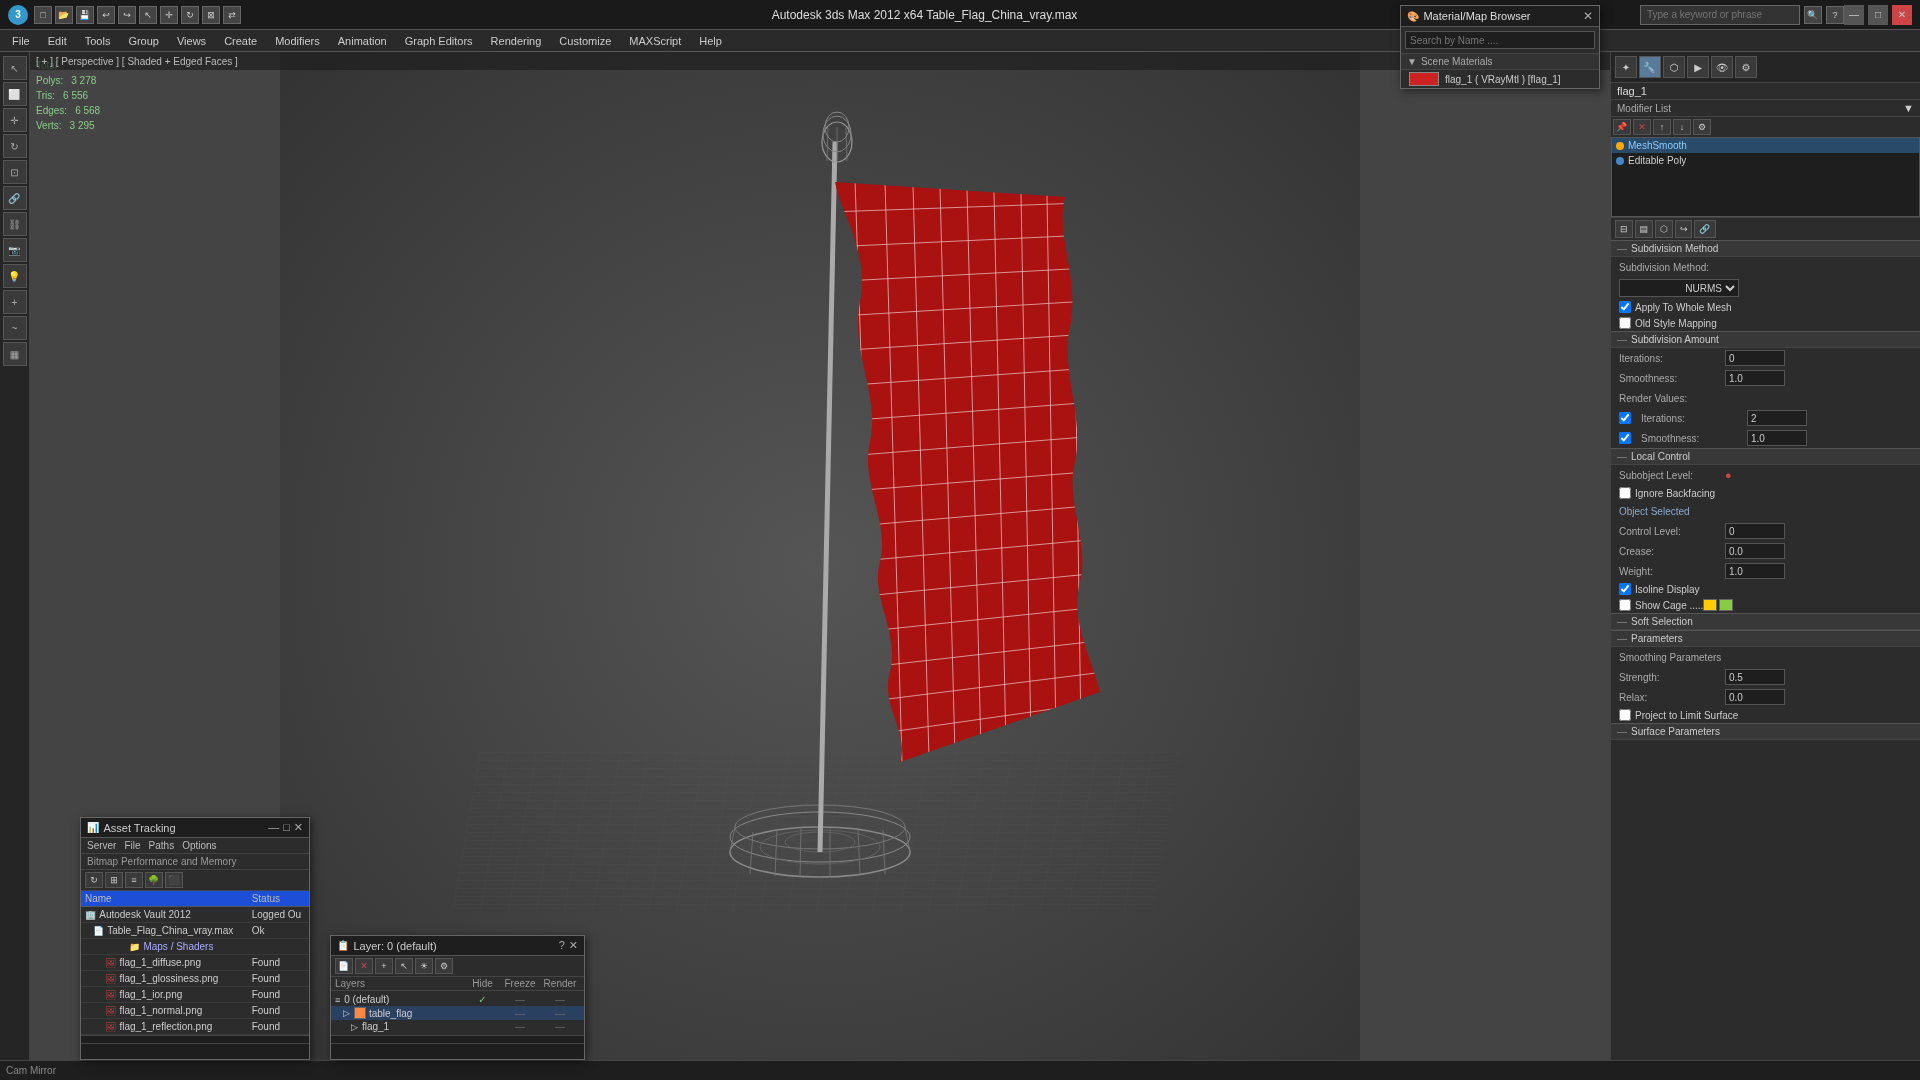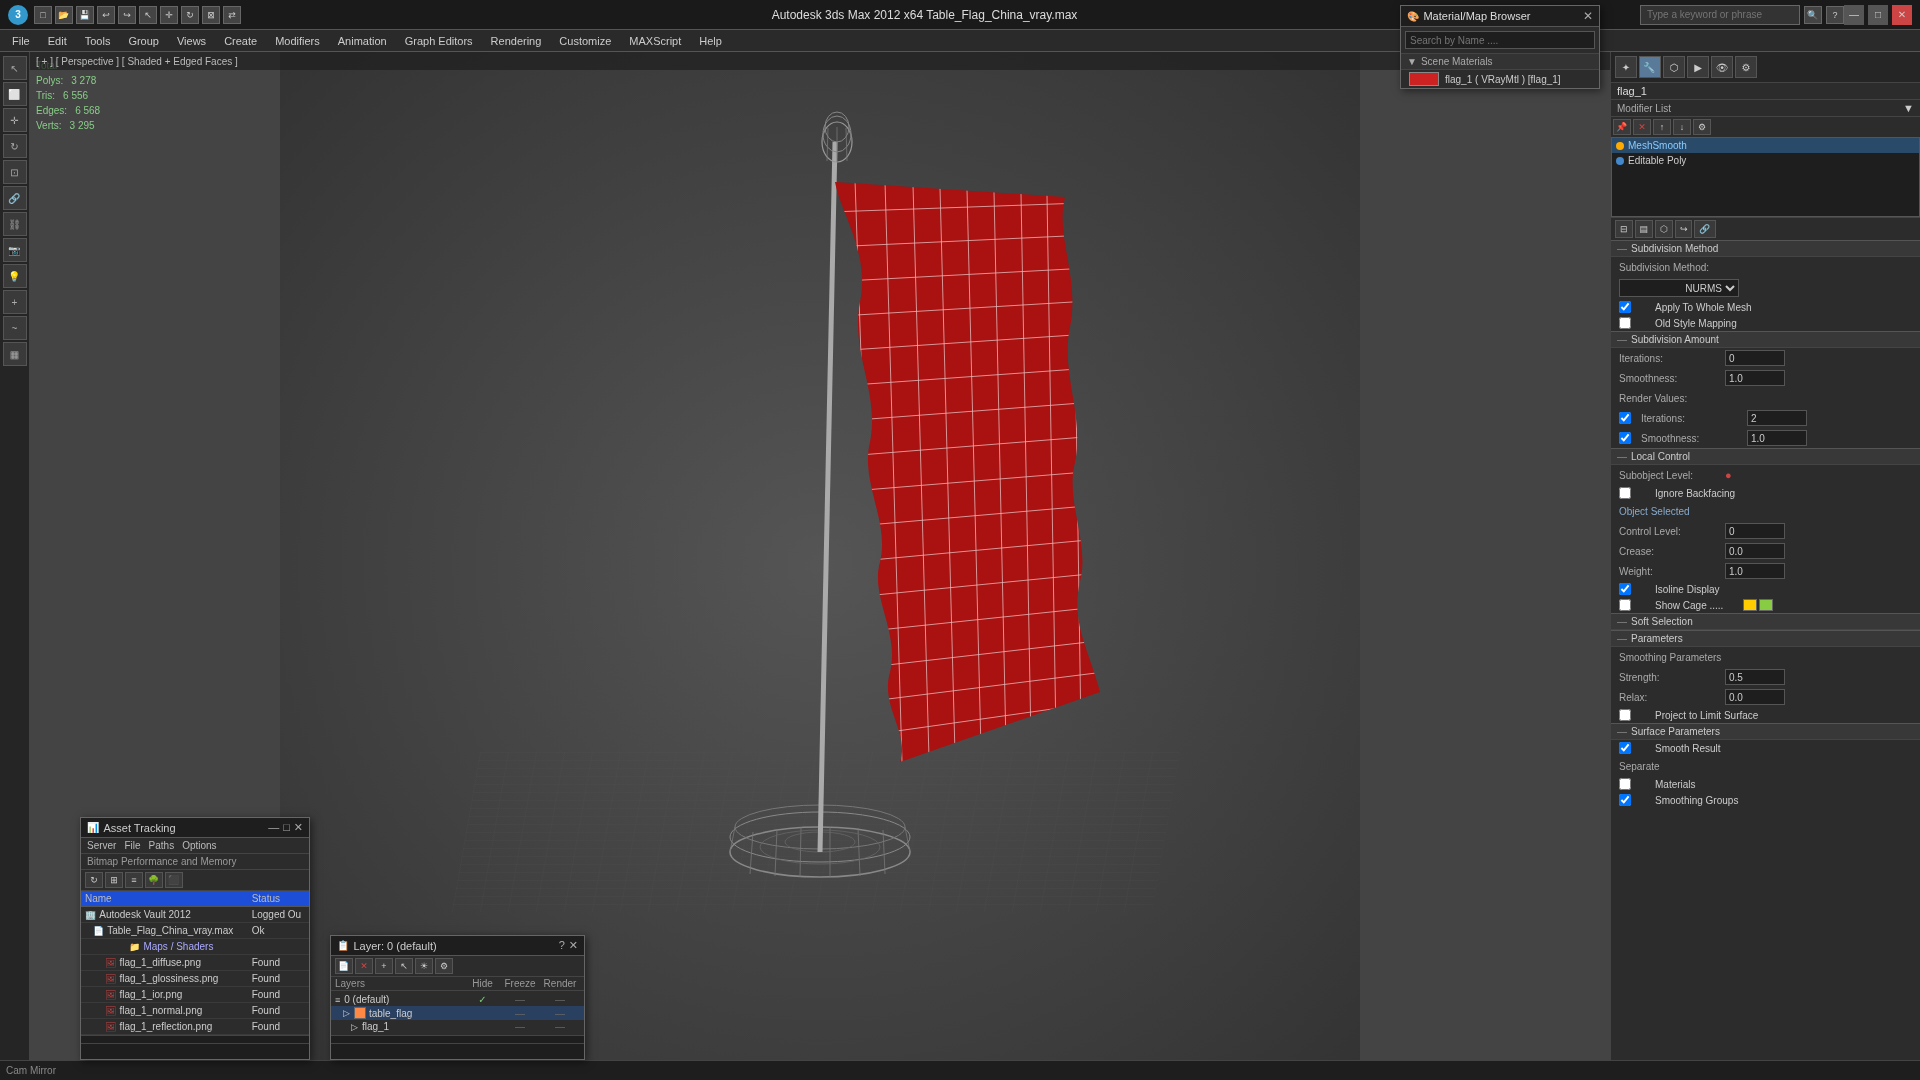--- a/index.html
+++ b/index.html
@@ -538,21 +538,21 @@
       display: flex; align-items: center; justify-content: center;
     }
 
     .indent { padding-left: 16px; }
 
     
     .checkbox-row {
       display: flex;
       align-items: center;
       padding: 2px 8px;
-      gap: 20px;
+      gap: 0;
       font-size: 10px;
       color: #ccc;
     }
 
     
     ::-webkit-scrollbar { width: 8px; height: 8px; }
     ::-webkit-scrollbar-track { background: #1e1e1e; }
     ::-webkit-scrollbar-thumb { background: #555; }
   </style>
 </head>
@@ -1049,37 +1049,20 @@
         <div class="checkbox-row">
           <input type="checkbox" class="prop-checkbox" style="">
           <span>Project to Limit Surface</span>
         </div>
       </div>
 
       <div class="collapse-header">
         <span class="collapse-sign">—</span>
         <span>Surface Parameters</span>
       </div>
-      <div>
-        <div class="checkbox-row">
-          <input type="checkbox" checked="" class="prop-checkbox" style="">
-          <span>Smooth Result</span>
-        </div>
-        <div class="prop-row">
-          <span class="prop-label">Separate</span>
-        </div>
-        <div class="checkbox-row indent">
-          <input type="checkbox" class="prop-checkbox" style="">
-          <span>Materials</span>
-        </div>
-        <div class="checkbox-row indent">
-          <input type="checkbox" checked="" class="prop-checkbox" style="">
-          <span>Smoothing Groups</span>
-        </div>
-      </div>
     </div>
   </div>
 </div>
 
 <div id="mat-browser">
   <div id="mat-browser-header">
     <div style="display:flex;align-items:center;gap:4px;">
       <span style="font-size:10px;color:#888;">🎨</span>
       <span class="panel-title">Material/Map Browser</span>
     </div>

